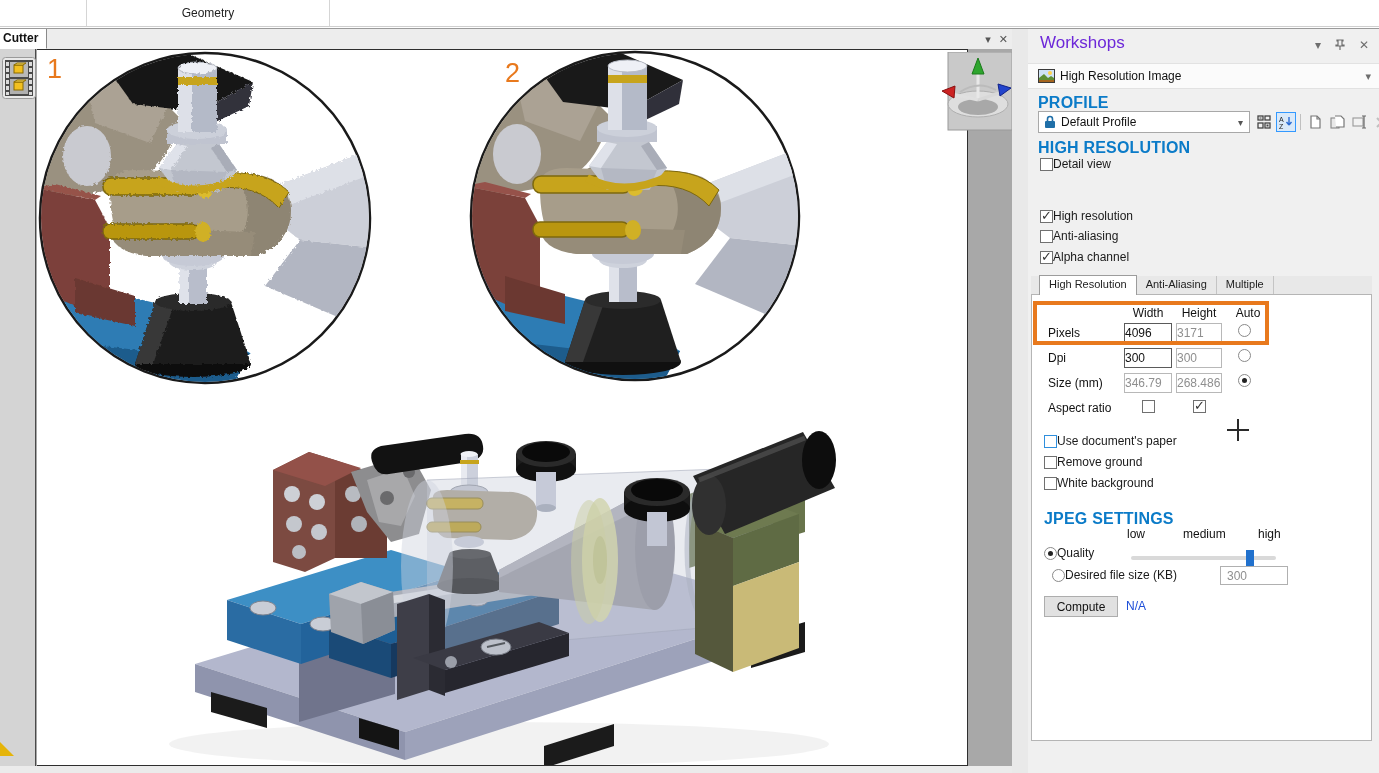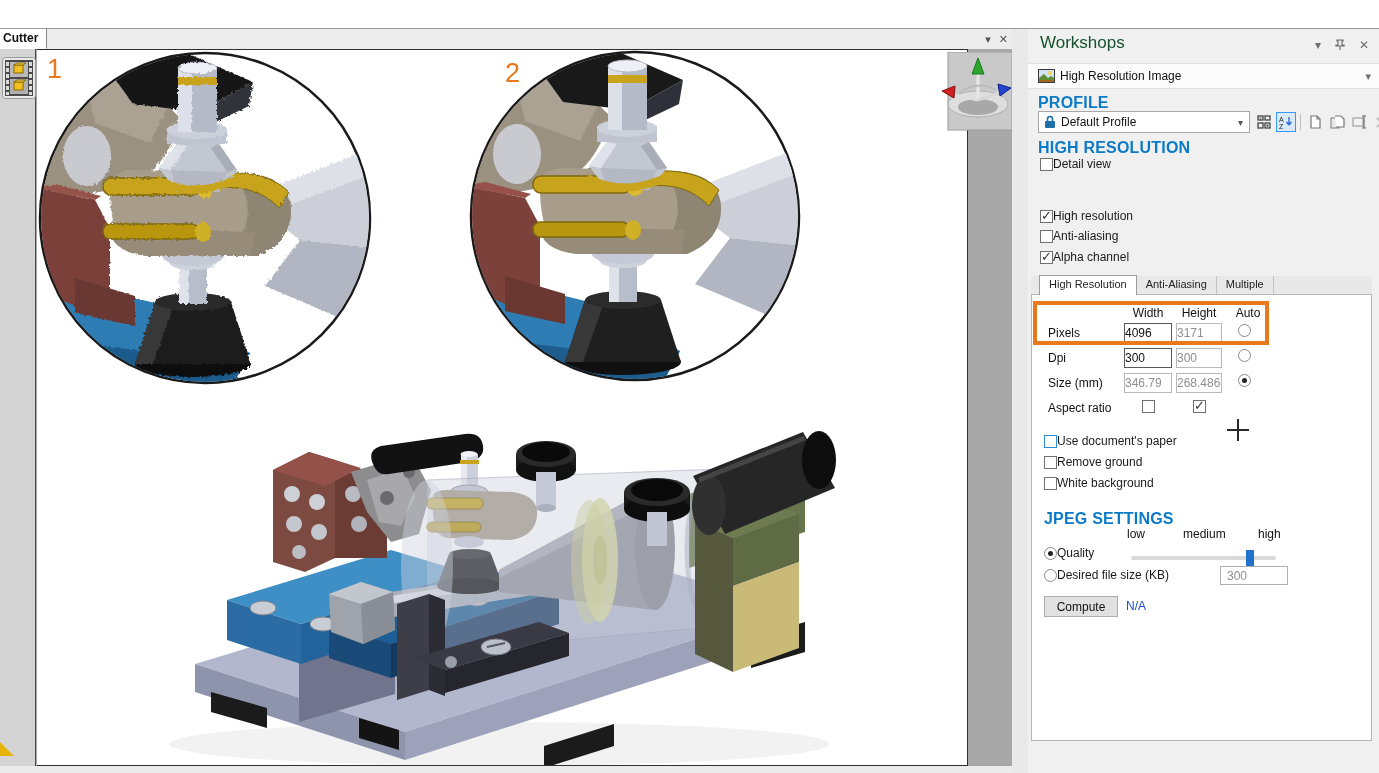--- a/index.html
+++ b/index.html
@@ -27,21 +27,21 @@
   .detail-num { position:absolute; font-size:27px; color:#e8791d; font-weight:400; }
   .num1 { left:10px; top:4px; }
   .num2 { left:468px; top:8px; }
   .triad { position:absolute; left:940px; top:3px; }
 
   
   .splitter { position:absolute; left:1012px; top:28px; width:16px; height:745px; background:#e9e9e9; border-top:1px solid #9a9a9a; }
 
   
   .panel { position:absolute; left:1028px; top:28px; width:351px; height:745px; background:#f0f0f0; border-top:1px solid #9a9a9a; font-size:12px; }
-  .panel-title { position:absolute; left:12px; top:4px; font-size:17px; color:#14532d; }
+  .panel-title { position:absolute; left:12px; top:4px; font-size:17px; color:#6d28d9; }
   .panel-caption-btns { position:absolute; right:10px; top:10px; display:flex; gap:14px; align-items:center; color:#6e6e6e; }
   .panel-caption-btns span { font-size:12px; line-height:1; }
   .selector-row { position:absolute; left:0; top:34px; width:351px; height:26px; background:#fbfbfb; border-top:1px solid #e2e2e2; border-bottom:1px solid #e2e2e2; display:flex; align-items:center; }
   .selector-row .lbl { margin-left:32px; color:#111; }
   .selector-row .chev { position:absolute; right:8px; color:#6e6e6e; font-size:11px; }
   .sec-header { position:absolute; font-size:16px; font-weight:bold; color:#0b7bc8; letter-spacing:.2px; }
   .combo { position:absolute; left:10px; top:82px; width:212px; height:22px; background:#fff; border:1px solid #a8a8a8; display:flex; align-items:center; }
   .combo .txt { margin-left:22px; color:#111; }
   .combo .chev { position:absolute; right:6px; color:#555; font-size:10px; }
   .ptools { position:absolute; left:226px; top:82px; height:22px; display:flex; align-items:center; gap:2px; }
@@ -75,20 +75,23 @@
   .slider .thumb { position:absolute; top:0; width:8px; height:16px; background:#2171cd; }
   .sz-input { position:absolute; left:192px; top:537px; width:68px; height:19px; border:1px solid #b0b0b0; color:#8f8f8f; background:#fff; padding-left:6px; font-family:"Liberation Sans",sans-serif; font-size:12px; }
   .compute-btn { position:absolute; left:16px; top:567px; width:74px; height:21px; background:#e1e1e1; border:1px solid #adadad; font-size:12px; color:#111; display:flex; align-items:center; justify-content:center; }
   .na { position:absolute; left:98px; top:570px; color:#1d4ed8; }
 </style>
 </head>
 <body>
 
 <div class="app">
 
+  <div class="ribbon">
+    <div class="ribbon-tab">Geometry</div>
+  </div>
 
   <div class="doc">
     <div class="doc-tabbar">
       <div class="doc-tab">Cutter</div>
       <div class="doc-btns">
         <span>▾</span>
         <span>✕</span>
       </div>
     </div>
     <div class="doc-body">
@@ -459,21 +462,21 @@
 
     <div class="cbrow" style="left:16px; top:517px">
       <span class="rad on"></span>
       <span>Quality</span>
     </div>
     <div class="slider">
       <div class="track"></div>
       <div class="thumb" style="left: calc(82% - 4px);"></div>
     </div>
 
-    <div class="cbrow" style="left:16px; top:539px">
+    <div class="cbrow" style="left:24px; top:539px">
       <span class="rad"></span>
       <span>Desired file size (KB)</span>
     </div>
     <input class="sz-input" readonly="" value="300" style="">
 
     <div class="compute-btn">Compute</div>
     <div class="na">N/A</div>
   </div>
 </div>
 

